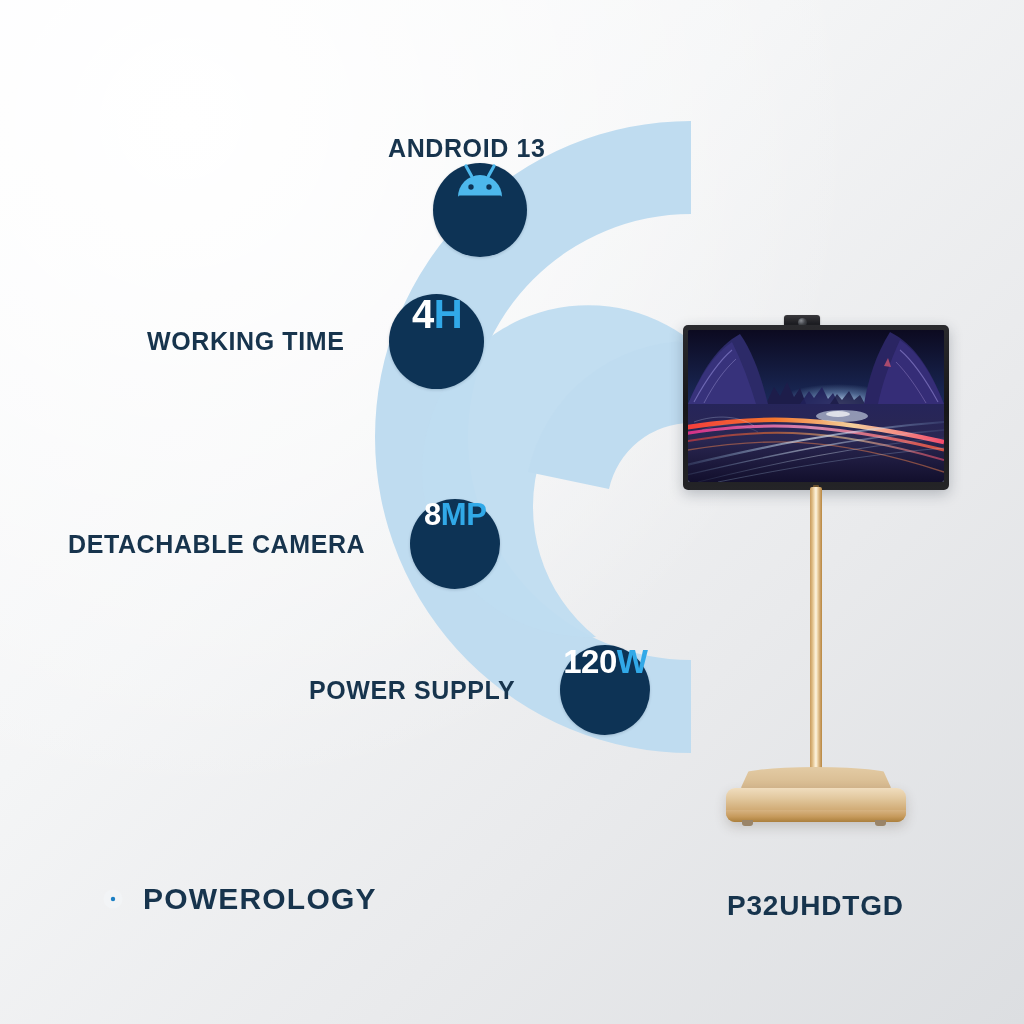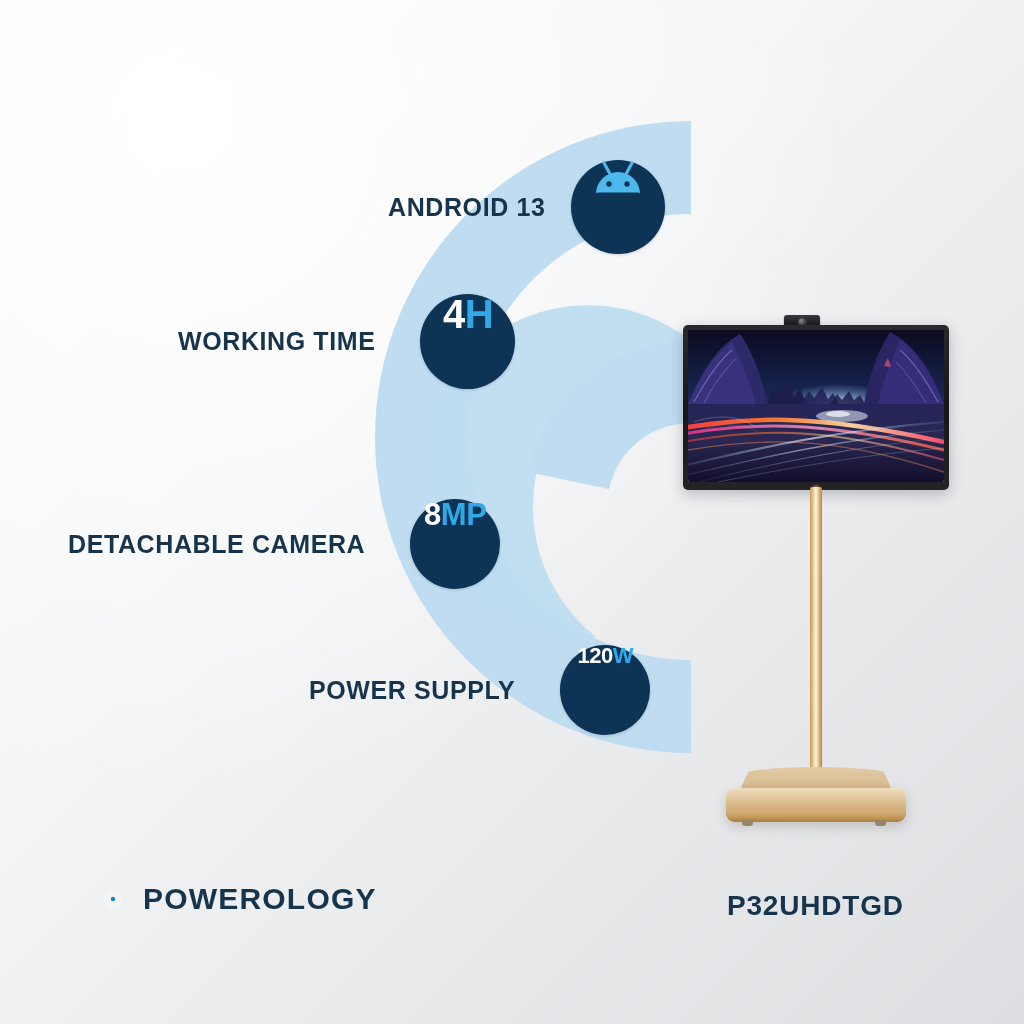--- a/index.html
+++ b/index.html
@@ -43,38 +43,38 @@
   .badge-text {
     font-weight:bold;
     letter-spacing:-0.5px;
     line-height:1;
     white-space:nowrap;
   }
   .bt-white { color:#ffffff; }
   .bt-blue  { color:#31a9e8; }
 
   
-  #row-android  { left:388px; top:160px; }
+  #row-android  { left:388px; top:134px;flex-direction:column; }
   #row-android  .feature-label { font-size:25px; margin-right:26px; }
   #row-android  .badge { width:94px; height:94px; }
 
-  #row-working  { left:178px; top:294px; }
+  #row-working  { left:147px; top:294px; }
   #row-working  .feature-label { font-size:25px; margin-right:45px; }
   #row-working  .badge { width:95px; height:95px; }
   #row-working  .badge-text { font-size:40px; }
 
   #row-camera   { left:68px; top:499px; }
   #row-camera   .feature-label { font-size:25px; margin-right:45px; }
   #row-camera   .badge { width:90px; height:90px; }
   #row-camera   .badge-text { font-size:31px; }
 
   #row-power    { left:309px; top:645px; }
   #row-power    .feature-label { font-size:25px; margin-right:45px; }
   #row-power    .badge { width:90px; height:90px; }
-  #row-power    .badge-text { font-size:22px; }
+  #row-power    .badge-text { font-size:33px; }
 
   
   #product { position:absolute; left:672px; top:305px; width:290px; height:510px; }
 
   .cam-module {
     position:absolute; left:112px; top:10px;
     width:36px; height:15px;
     background:linear-gradient(180deg,#3a3a3e 0%,#1b1b1f 60%,#2a2a2e 100%);
     border-radius:3px;
     box-shadow:0 1px 2px rgba(0,0,0,.35);

